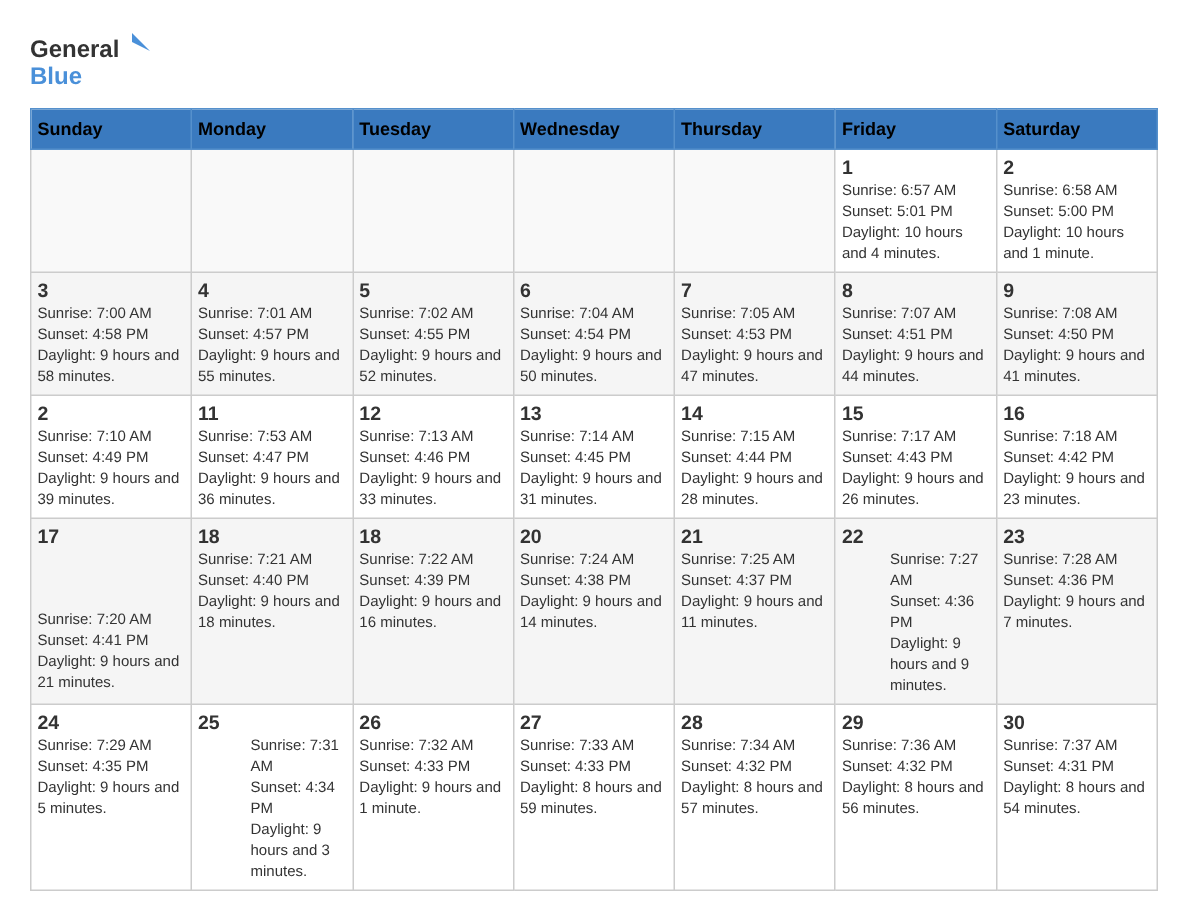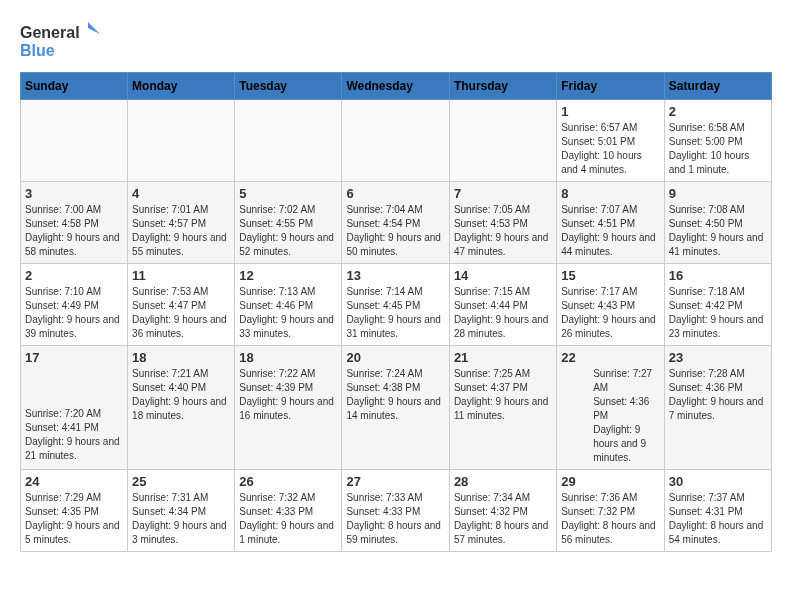--- a/index.html
+++ b/index.html
@@ -256,21 +256,21 @@
       </tr>
       <tr>
         <td>
           <span class="day-number">24</span>
           <div class="cell-content" style="white-space: pre-wrap;">Sunrise: 7:29 AM
 Sunset: 4:35 PM
 Daylight: 9 hours and 5 minutes.</div>
         </td>
         <td>
           <span class="day-number">25</span>
-          <div class="cell-content" style="white-space: pre-wrap;">Sunrise: 7:31 AM
+          <div class="cell-content" style="white-space: pre-wrap; margin-left: 35px;">Sunrise: 7:31 AM
 Sunset: 4:34 PM
 Daylight: 9 hours and 3 minutes.</div>
         </td>
         <td>
           <span class="day-number">26</span>
           <div class="cell-content" style="white-space: pre-wrap;">Sunrise: 7:32 AM
 Sunset: 4:33 PM
 Daylight: 9 hours and 1 minute.</div>
         </td>
         <td>
@@ -281,21 +281,21 @@
         </td>
         <td>
           <span class="day-number">28</span>
           <div class="cell-content" style="white-space: pre-wrap;">Sunrise: 7:34 AM
 Sunset: 4:32 PM
 Daylight: 8 hours and 57 minutes.</div>
         </td>
         <td>
           <span class="day-number">29</span>
           <div class="cell-content" style="white-space: pre-wrap;">Sunrise: 7:36 AM
-Sunset: 7:32 PM
+Sunset: 4:32 PM
 Daylight: 8 hours and 56 minutes.</div>
         </td>
         <td>
           <span class="day-number">30</span>
           <div class="cell-content" style="white-space: pre-wrap;">Sunrise: 7:37 AM
 Sunset: 4:31 PM
 Daylight: 8 hours and 54 minutes.</div>
         </td>
       </tr>
     </tbody>

